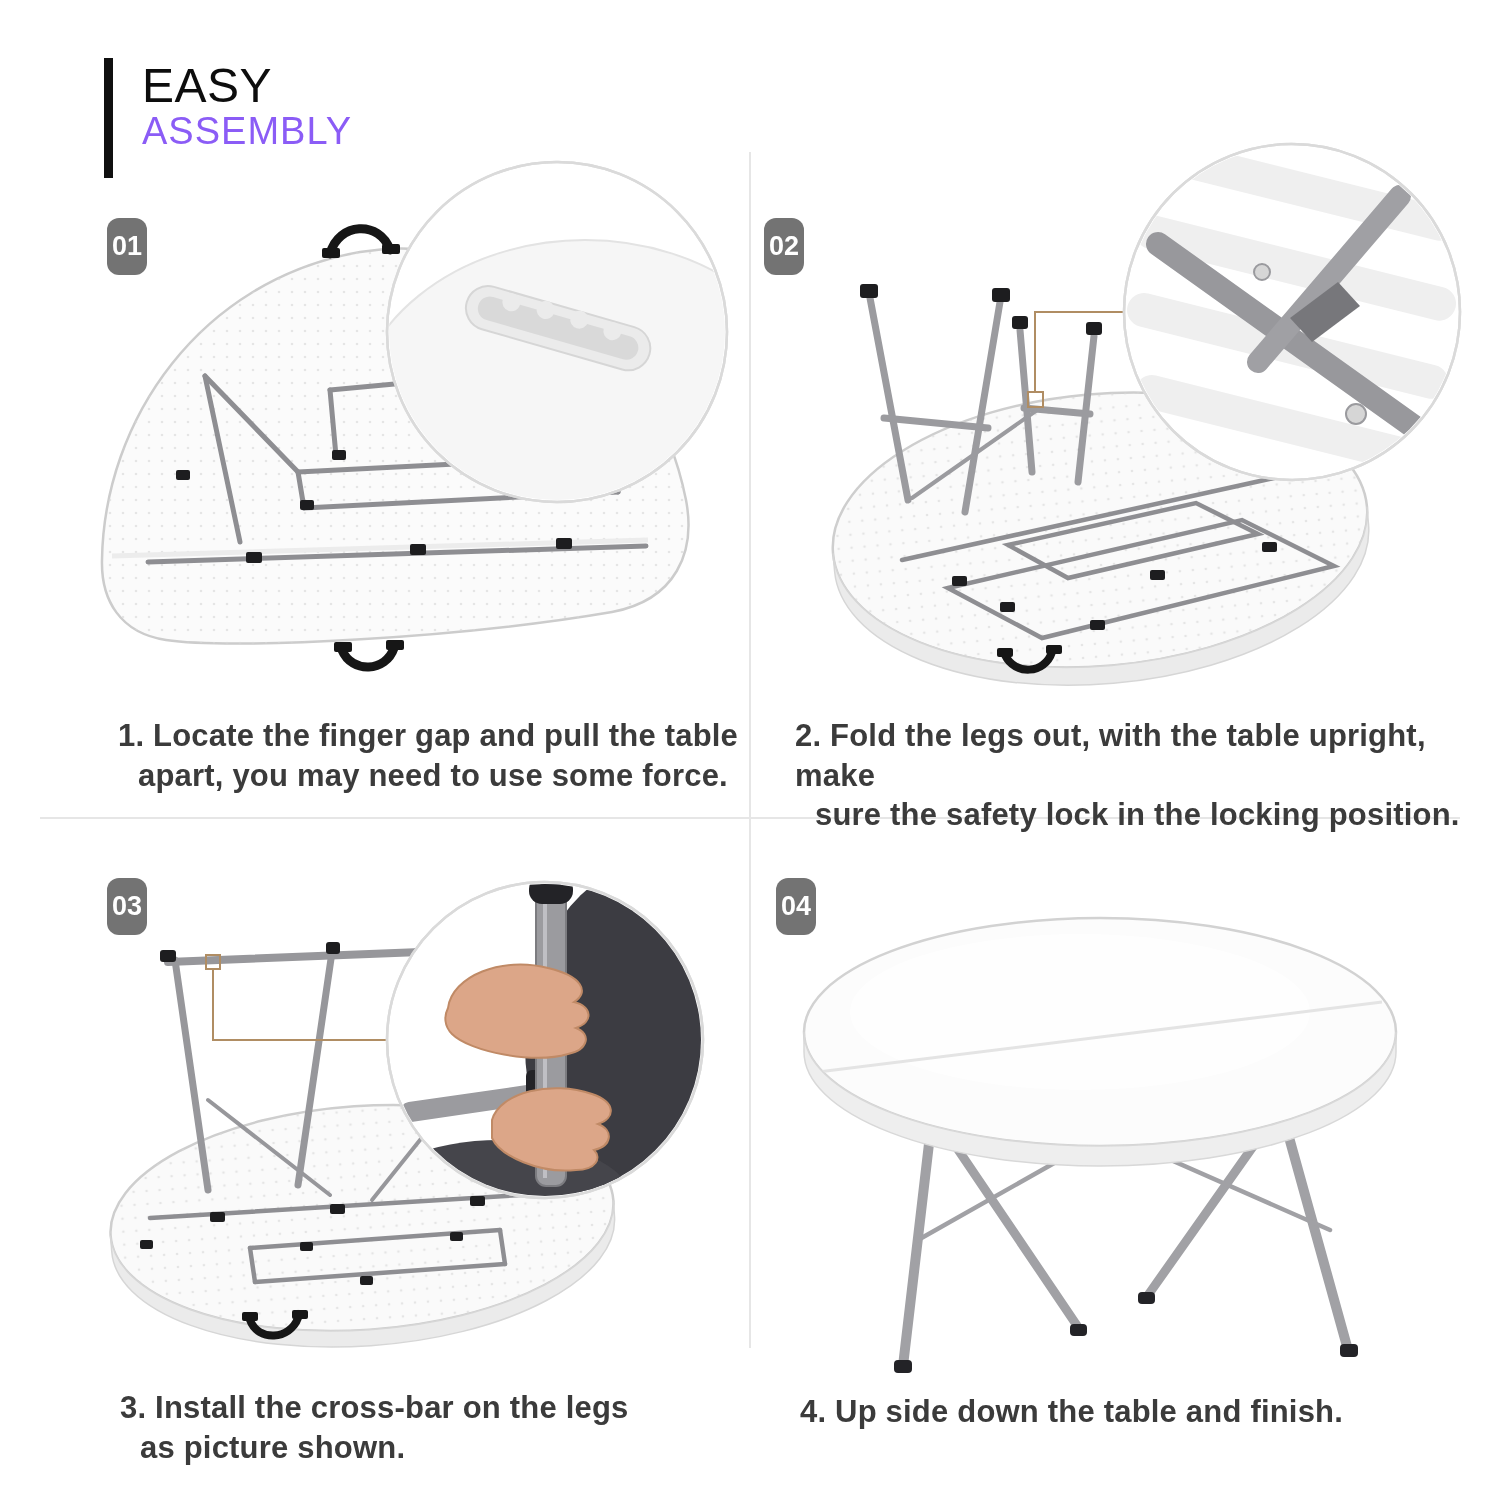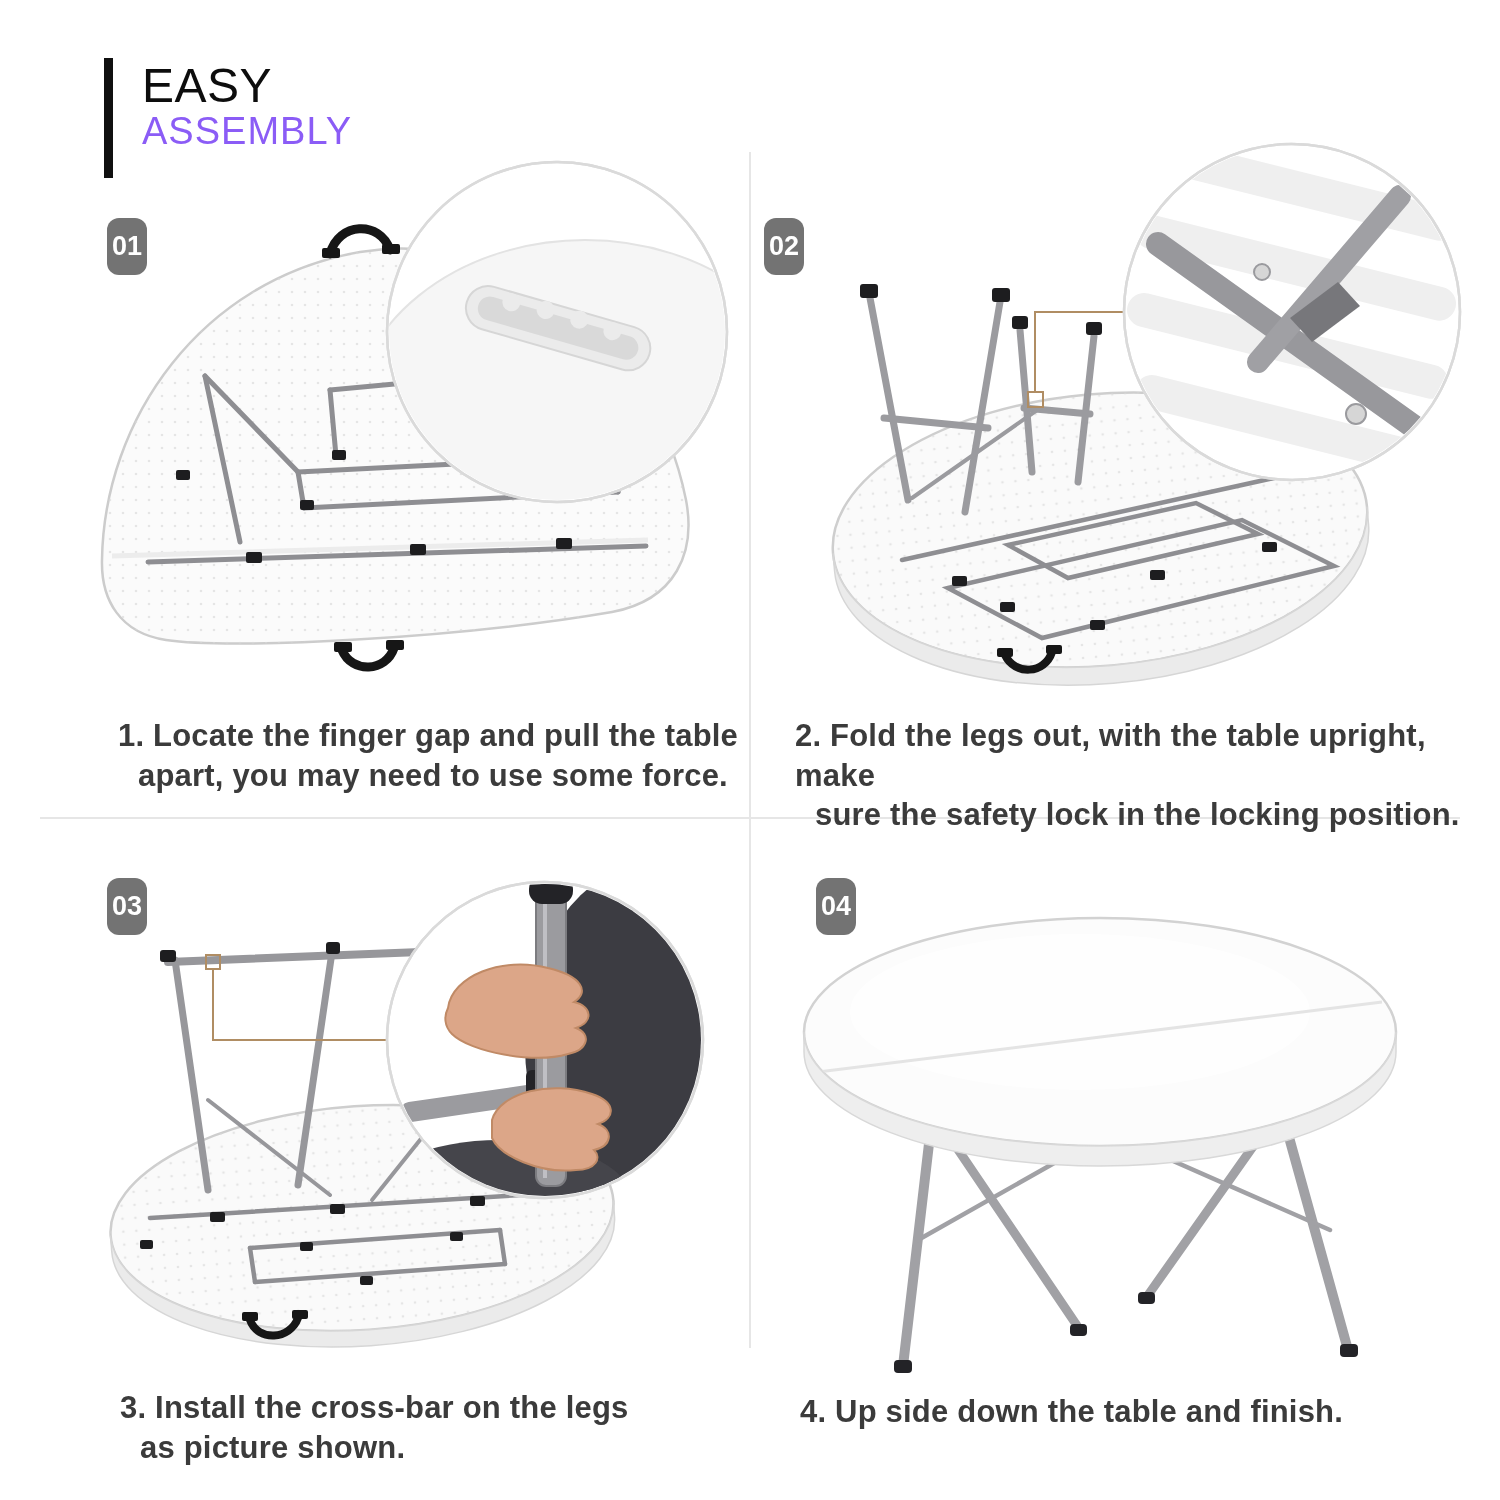--- a/index.html
+++ b/index.html
@@ -8,21 +8,21 @@
   .layer-svg{position:absolute;left:0;top:0;z-index:0;}
   .brand-bar{position:absolute;left:104px;top:58px;width:9px;height:120px;background:#101010;z-index:2;}
   .brand{position:absolute;left:142px;top:62px;z-index:2;}
   .brand-title{margin:0;font-size:48px;font-weight:400;letter-spacing:0.5px;color:#0d0d0d;line-height:1;}
   .brand-subtitle{margin:2px 0 0 0;font-size:38px;font-weight:400;letter-spacing:1px;color:#8b5cf6;line-height:1.05;}
   .badge{position:absolute;width:40px;height:57px;border-radius:12px;background:#737373;color:#ffffff;
          display:flex;align-items:center;justify-content:center;font-size:27px;font-weight:700;z-index:2;}
   .badge-01{left:107px;top:218px;}
   .badge-02{left:764px;top:218px;text-align:center;}
   .badge-03{left:107px;top:878px;}
-  .badge-04{left:816px;top:878px;text-align:center;}
+  .badge-04{left:776px;top:878px;text-align:center;}
   .caption{position:absolute;font-size:31px;font-weight:700;color:#3b3b3b;line-height:1.28;letter-spacing:0.2px;z-index:2;}
   .cap1{left:118px;top:716px;}
   .cap2{left:795px;top:716px;}
   .cap3{left:120px;top:1388px;}
   .cap4{left:800px;top:1392px;}
   .caption .indent{margin-left:20px;}
 </style>
 </head>
 <body>
 

